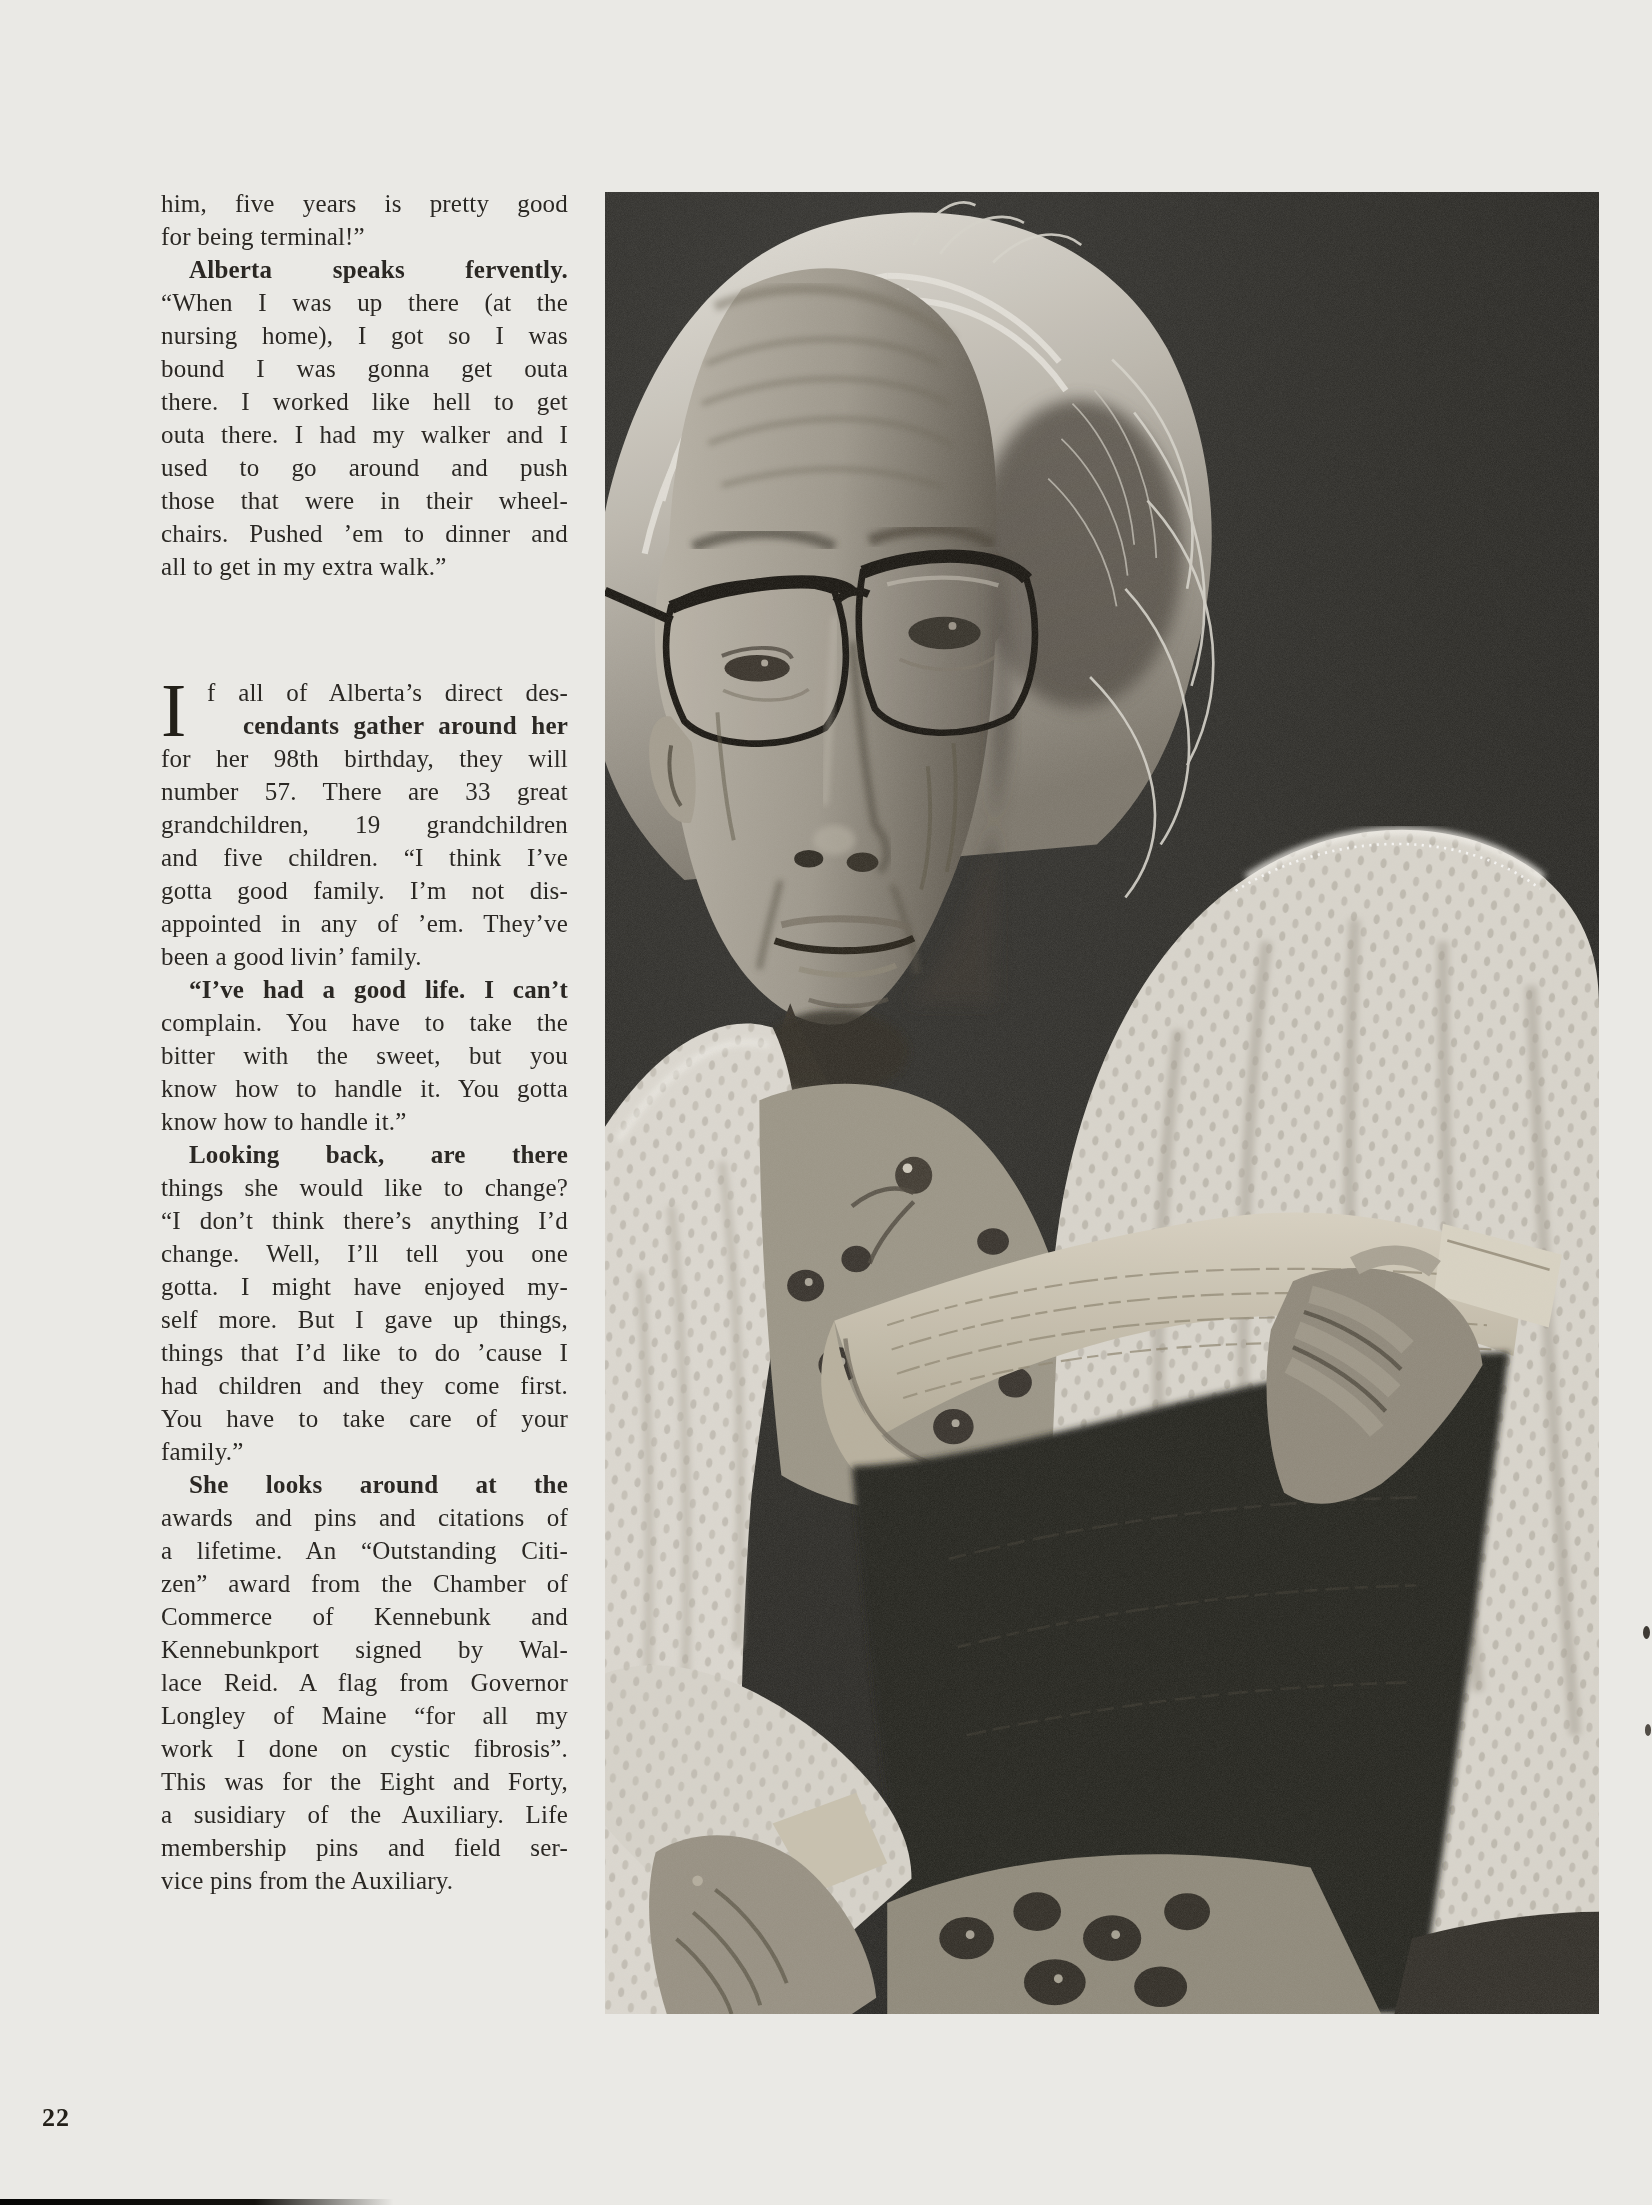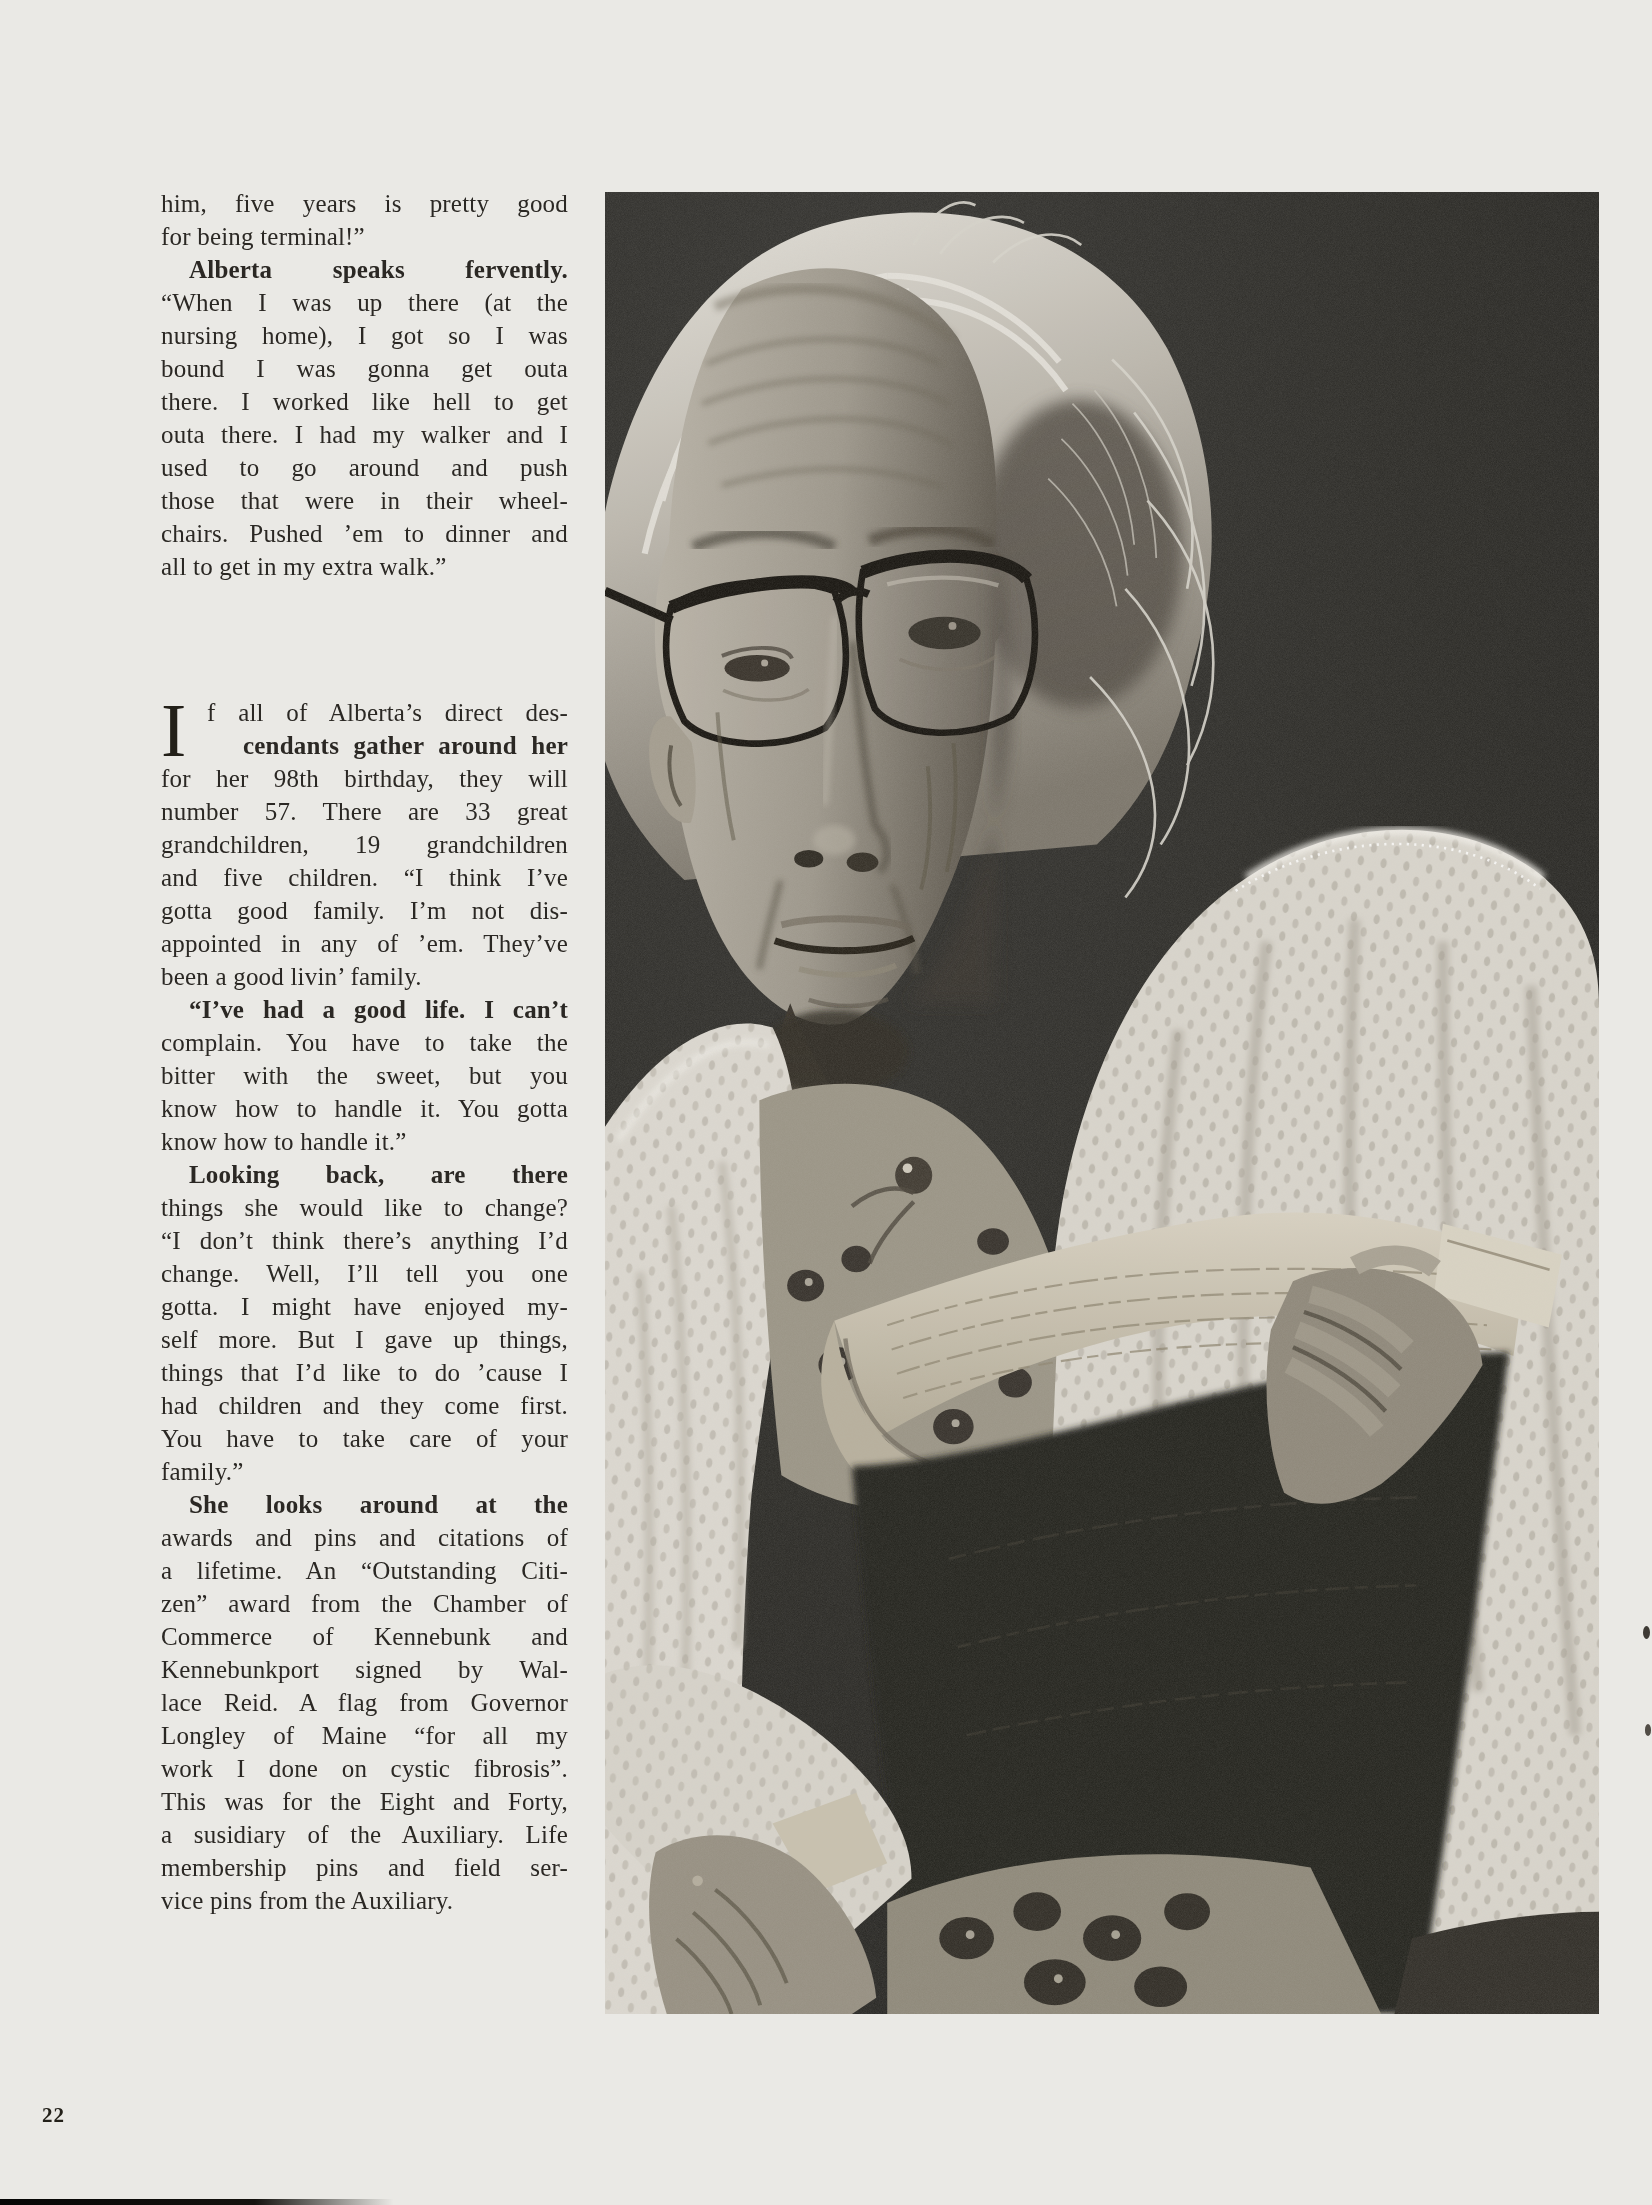--- a/index.html
+++ b/index.html
@@ -6,31 +6,31 @@
   body{width:1652px;height:2205px;overflow:hidden;background:#dcdad6;}
   .page{position:relative;width:1652px;height:2205px;background:#eae9e5;
         font-family:"Liberation Serif", serif;color:#2b2824;}
   
   .text-column{position:absolute;left:161px;top:187px;width:407px;}
   .para{margin:0;position:relative;}
   .line{font-size:25px;line-height:33px;height:33px;text-align:justify;text-align-last:justify;
         letter-spacing:0.2px;color:#2b2824;}
   .line.end{text-align-last:left;}
   .para.indent > .line:first-child{text-indent:28px;font-weight:bold;}
-  .line.dc1{padding-left:46px;margin-top:20px;}
+  .line.dc1{padding-left:46px;}
   .line.dc2{padding-left:82px;font-weight:bold;}
   .dropcap-letter{position:absolute;left:0;top:-4.4px;font-size:76px;line-height:76px;
         font-weight:400;color:#232019;}
   .spacer{width:100%;}
   
   .photo{position:absolute;left:605px;top:192px;width:994px;height:1822px;margin:0;
          background:#282724;overflow:hidden;}
   .photo svg{display:block;width:100%;height:100%;}
   
-  .page-number{position:absolute;left:42px;top:2103px;font-size:21px;font-weight:bold;
+  .page-number{position:absolute;left:42px;top:2103px;font-size:26px;font-weight:bold;
         color:#232019;letter-spacing:0.9px;}
   .scan-bar{position:absolute;left:0;top:2199px;width:463px;height:6.2px;
         background:linear-gradient(to right,#060605 0%,#15130f 55%,rgba(21,19,15,0) 85%);}
   .edge-mark{position:absolute;border-radius:50%;}
   .edge-mark.m1{left:1643px;top:1626px;width:7px;height:13.2px;background:#3e3a34;}
   .edge-mark.m2{left:1645px;top:1724px;width:6.2px;height:11.5px;background:#524d46;}
 </style>
 </head>
 <body>
 

